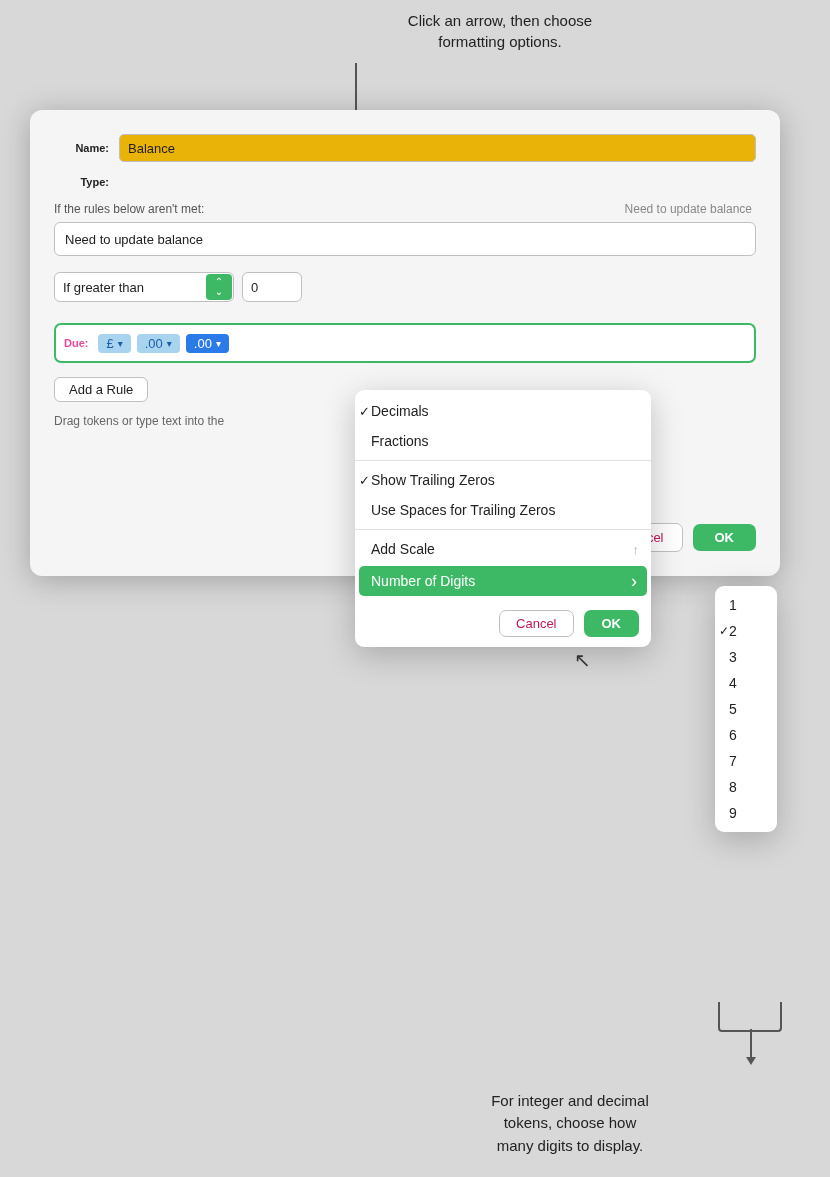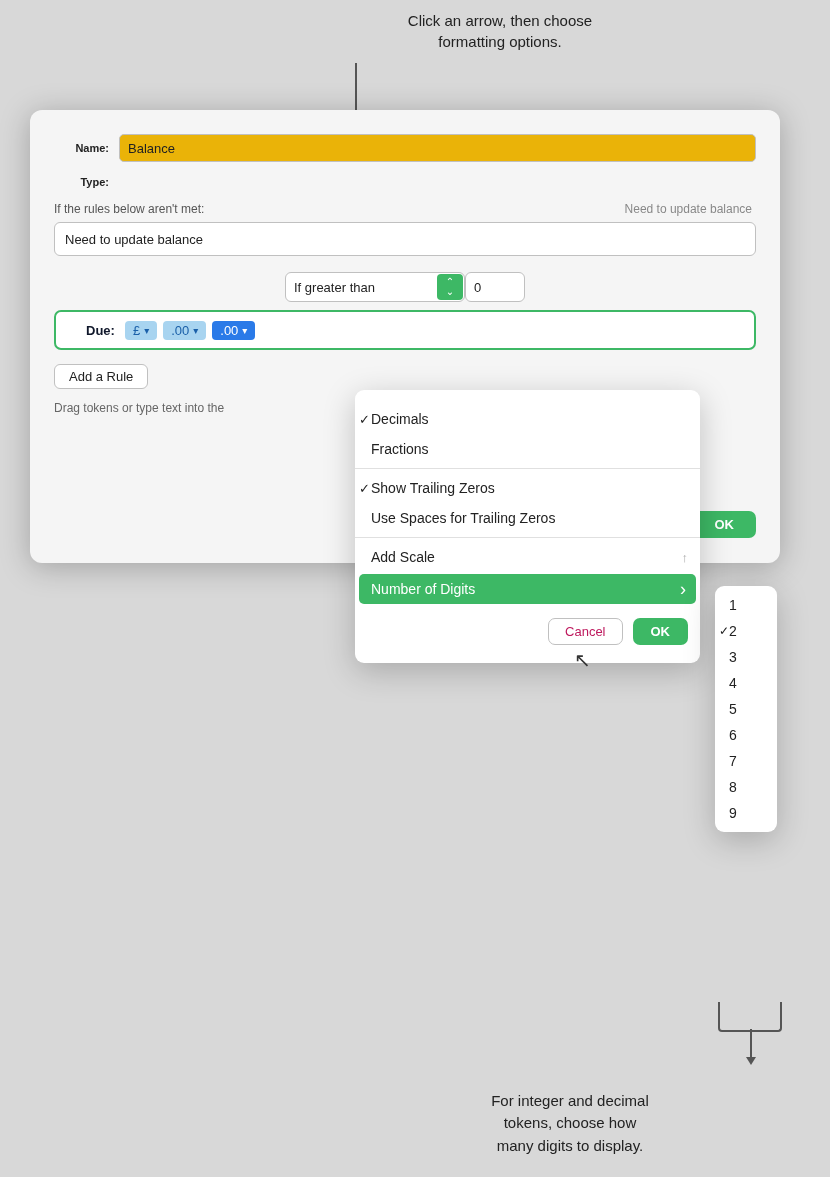--- a/index.html
+++ b/index.html
@@ -154,22 +154,22 @@
       gap: 8px;
     }
     .trash-icon {
       font-size: 15px;
       color: #aaa;
       cursor: pointer;
     }
     .rule-condition-row {
       display: flex;
       align-items: center;
-      margin-bottom: 8px;
-      justify-content: center;
+      gap: 8px;
+      margin-bottom: 21px;
     }
     .rule-select-wrapper {
       position: relative;
       display: inline-flex;
       align-items: center;
     }
     .rule-select {
       height: 30px;
       border: 1px solid #c0c0c0;
       border-radius: 6px;
@@ -210,25 +210,24 @@
       align-items: center;
       border: 2px solid #3db865;
       border-radius: 7px;
       background: white;
       padding: 4px 8px;
       gap: 6px;
       margin-bottom: 14px;
       height: 40px;
     }
     .format-bar-label {
-      font-size: 13px;
+      font-size: 11px;
       font-weight: 600;
-      color: #0f172a;
+      color: #ec4899;
       margin-right: 4px;
-      margin-left: 22px;
     }
     .format-chip {
       background: #a8d4f0;
       border-radius: 4px;
       padding: 2px 8px;
       font-size: 13px;
       color: #1a5fa8;
       display: flex;
       align-items: center;
       gap: 4px;
@@ -314,25 +313,25 @@
       font-weight: 600;
       cursor: pointer;
       color: white;
     }
 
     
     .dropdown-menu {
       position: absolute;
       top: 390px;
       left: 355px;
-      width: 345px;
+      width: 296px;
       background: white;
       border-radius: 9px;
       box-shadow: 0 8px 32px rgba(0,0,0,0.22);
-      padding: 14px 0;
+      padding: 6px 0;
       z-index: 100;
     }
     .menu-item {
       display: flex;
       align-items: center;
       padding: 7px 16px;
       font-size: 14px;
       color: #222;
       cursor: pointer;
       position: relative;

